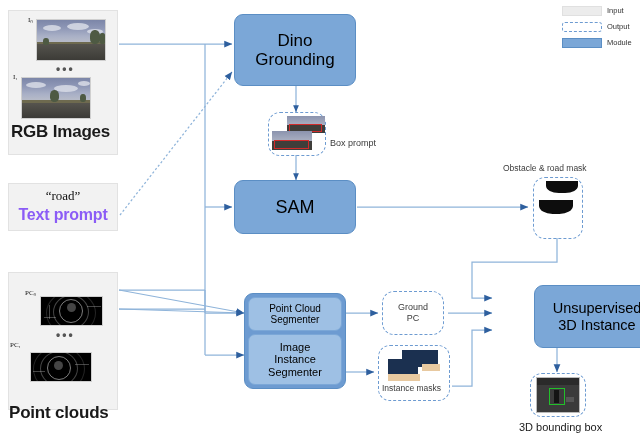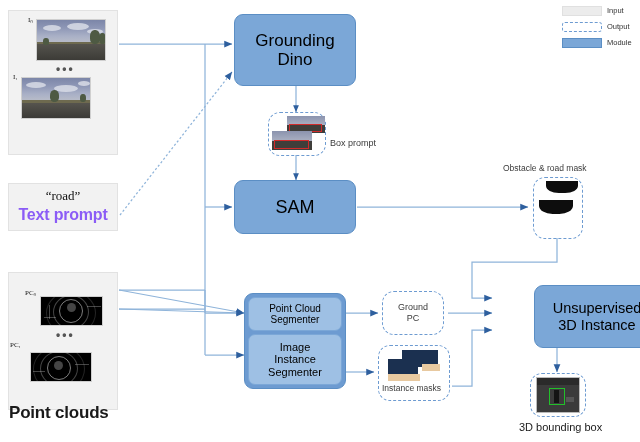--- a/index.html
+++ b/index.html
@@ -181,20 +181,21 @@
     <div class="cloud" style="left:4px;top:4px;width:20px;height:6px;"></div>
     <div class="cloud" style="left:32px;top:7px;width:24px;height:7px;"></div>
     <div class="cloud" style="left:56px;top:3px;width:12px;height:5px;"></div>
     <div class="ground"></div>
     <div class="grassline" style="top:56%;height:3px;background:#6e6a4f;"></div>
     <div class="road" style="left:0;top:62%;width:100%;height:38%;background:linear-gradient(180deg,#56544e,#3b3a36);"></div>
     <div class="tree" style="left:28px;top:12px;width:9px;height:12px;"></div>
     <div class="tree" style="left:58px;top:16px;width:6px;height:8px;"></div>
   </div>
 
+  <div class="grp-label caption" style="left:11px;top:122px;font-size:17px;">RGB Images</div>
 
   <div class="input-box" style="left:8px;top:183px;width:110px;height:48px;"></div>
   <div style="position:absolute;left:8px;top:188px;width:110px;text-align:center;font-size:13px;color:#111;font-family:'Liberation Serif',serif;">“road”</div>
   <div class="grp-label" style="left:8px;top:206px;width:110px;text-align:center;font-size:16px;">Text prompt</div>
 
   <div class="input-box" style="left:8px;top:272px;width:110px;height:138px;"></div>
 
   <div class="mini-label" style="left:25px;top:288px;">PCₙ</div>
   <div class="pc" style="left:40px;top:296px;width:63px;height:30px;">
     <div class="pc-ring" style="left:18px;top:2px;width:22px;height:22px;"></div>
@@ -215,22 +216,22 @@
     <div class="pc-ring" style="left:2px;top:-7px;width:50px;height:44px;opacity:.3;"></div>
     <div class="pc-spk" style="left:23px;top:8px;width:9px;height:9px;border-radius:50%;"></div>
     <div class="pc-spk" style="left:2px;top:18px;width:12px;height:1px;"></div>
     <div class="pc-spk" style="left:44px;top:11px;width:14px;height:1px;"></div>
   </div>
 
   <div class="grp-label caption" style="left:9px;top:379px;font-size:17px;margin-top:24px;">Point clouds</div>
 
   <div class="module" style="left:234px;top:14px;width:122px;height:72px;font-size:17px;">
     <div>
+      <div>Dino</div>
       <div>Grounding</div>
-      <div>Dino</div>
     </div>
   </div>
 
   <div class="outbox" style="left:268px;top:112px;width:58px;height:44px;"></div>
   <div class="maskthumb" style="left:287px;top:116px;width:38px;height:17px;">
     <div class="sky" style="height:52%;background:linear-gradient(180deg,#8b93ae,#aab0c2);"></div>
     <div class="ground" style="height:48%;background:#3f3e3a;"></div>
     <div style="position:absolute;left:2px;top:8px;width:33px;height:8px;border:1.2px solid #d02b2b;box-sizing:border-box;"></div>
   </div>
   <div class="maskthumb" style="left:272px;top:131px;width:40px;height:19px;">

